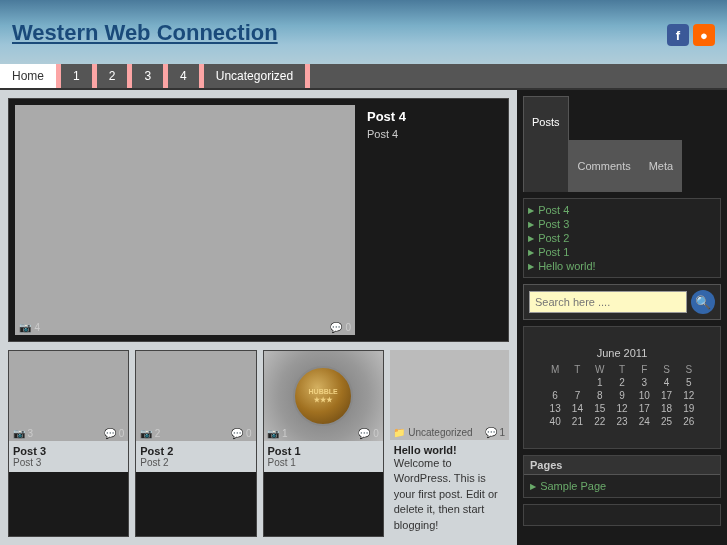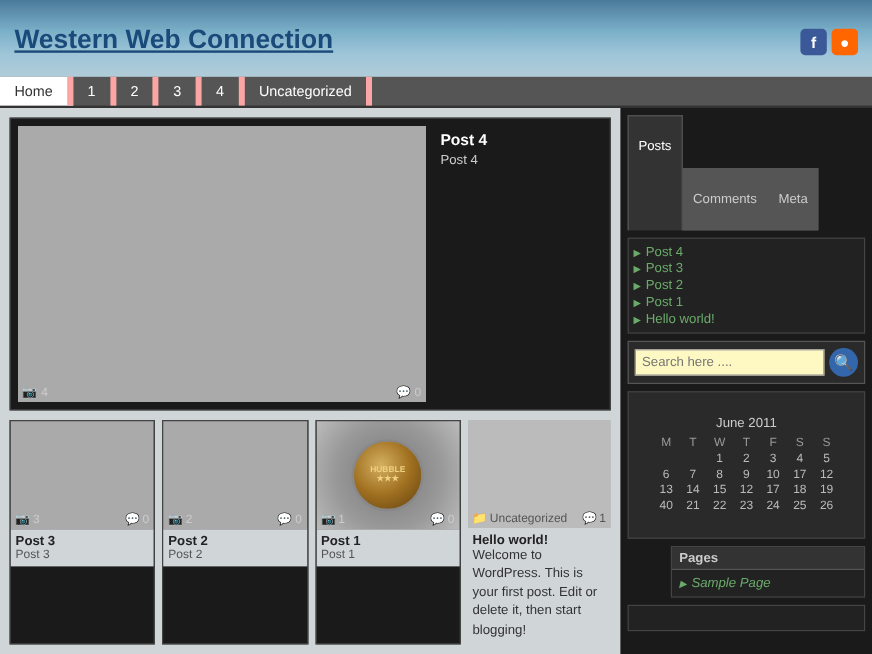--- a/index.html
+++ b/index.html
@@ -281,33 +281,31 @@
       text-align: center;
       padding: 1px 2px;
     }
     .cal-table td.empty { color: transparent; }
 
     
     .pages-section {
       background: #222;
       border: 1px solid #444;
       margin-bottom: 6px;
-      margin-left: 36px;
     }
     .section-header {
       background: #333;
       color: #ccc;
       font-size: 11px;
       padding: 3px 6px;
       border-bottom: 1px solid #555;
       font-weight: bold;
     }
     .section-body {
       padding: 4px 6px;
-      font-style: italic;
     }
 
     
     .tags-section {
       background: #222;
       border: 1px solid #444;
     }
 
     
     .post1-img {

